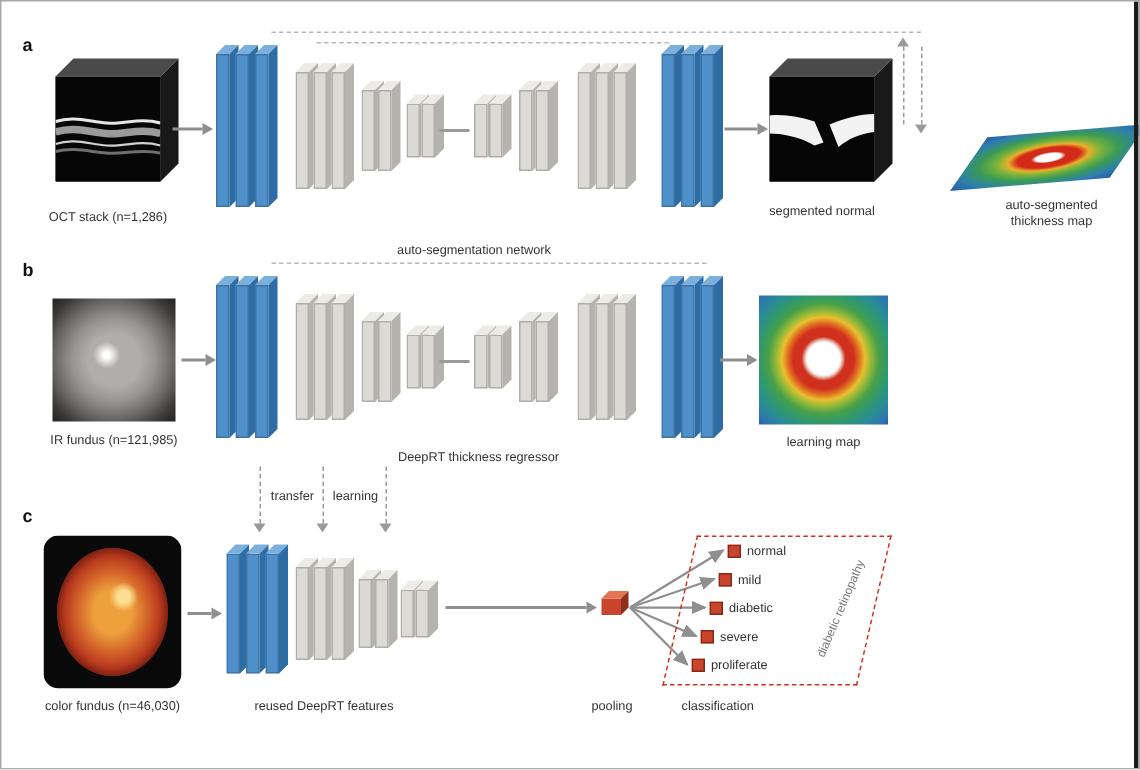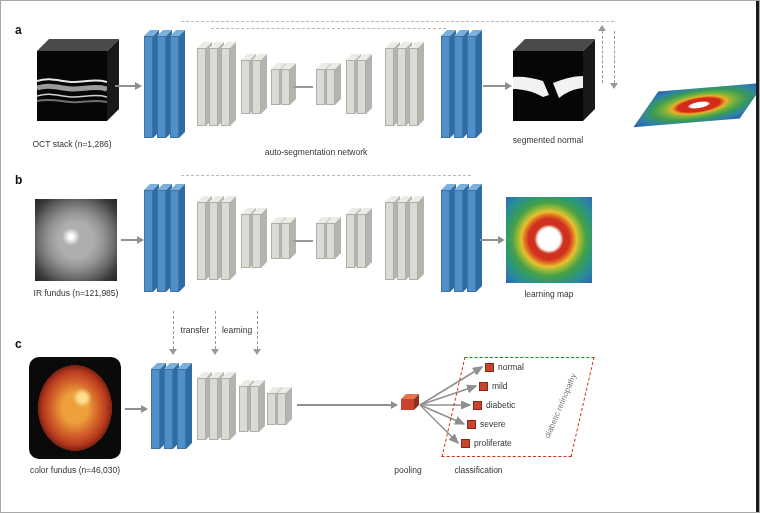--- a/index.html
+++ b/index.html
@@ -107,37 +107,38 @@
   <div class="slab gray" style="left:315px;top:68px;height:36px"></div>
   <div class="slab gray" style="left:325px;top:68px;height:36px"></div>
   <div class="slab gray" style="left:345px;top:59px;height:54px"></div>
   <div class="slab gray" style="left:356px;top:59px;height:54px"></div>
   <div class="slab gray" style="left:384px;top:47px;height:78px"></div>
   <div class="slab gray" style="left:396px;top:47px;height:78px"></div>
   <div class="slab gray" style="left:408px;top:47px;height:78px"></div>
   <div class="slab blue" style="left:440px;top:35px;height:102px"></div>
   <div class="slab blue" style="left:453px;top:35px;height:102px"></div>
   <div class="slab blue" style="left:466px;top:35px;height:102px"></div>
-  <div class="cap" style="left:230px;top:146px;width:170px">auto-segmentation network</div>
+  <div class="cap" style="left:230px;top:160px;width:170px">auto-segmentation network</div>
 
   <div class="arr" style="left:482px;top:84px;width:22px"></div>
 
   <div class="box3d" style="left:512px;top:50px">
     <svg viewBox="0 0 70 70">
       <rect width="70" height="70" fill="#060606"></rect>
       <path d="M0,26 C10,25 20,27 30,30 L36,44 L30,46 C20,40 8,38 0,38 Z" fill="#f2f2f2"></path>
       <path d="M40,32 C50,28 60,25 70,25 L70,37 C60,38 52,42 46,47 Z" fill="#f2f2f2"></path>
     </svg>
   </div>
   <div class="cap" style="left:497px;top:134px;width:100px">segmented normal</div>
 
   <div class="dashv up" style="left:601px;top:30px;height:52px"></div>
   <div class="dashv down" style="left:613px;top:30px;height:52px"></div>
 
   <div class="tmap-persp" style="left:648px;top:86px"></div>
+  <div class="cap" style="left:652px;top:130px;width:96px">auto-segmented thickness map</div>
 
   <div class="plabel" style="left:14px;top:172px">b</div>
 
   <div class="irimg" style="left:34px;top:198px"></div>
   <div class="cap" style="left:12px;top:287px;width:126px">IR fundus (n=121,985)</div>
 
   <div class="arr" style="left:120px;top:238px;width:16px"></div>
 
   <div class="dashh" style="left:180px;top:174px;width:290px"></div>
 
@@ -155,20 +156,21 @@
   <div class="slab gray" style="left:315px;top:222px;height:36px"></div>
   <div class="slab gray" style="left:325px;top:222px;height:36px"></div>
   <div class="slab gray" style="left:345px;top:213px;height:54px"></div>
   <div class="slab gray" style="left:356px;top:213px;height:54px"></div>
   <div class="slab gray" style="left:384px;top:201px;height:78px"></div>
   <div class="slab gray" style="left:396px;top:201px;height:78px"></div>
   <div class="slab gray" style="left:408px;top:201px;height:78px"></div>
   <div class="slab blue" style="left:440px;top:189px;height:102px"></div>
   <div class="slab blue" style="left:453px;top:189px;height:102px"></div>
   <div class="slab blue" style="left:466px;top:189px;height:102px"></div>
+  <div class="cap" style="left:228px;top:298px;width:180px">DeepRT thickness regressor</div>
 
   <div class="arr" style="left:479px;top:238px;width:18px"></div>
 
   <div class="tmap" style="left:505px;top:196px"></div>
   <div class="cap" style="left:505px;top:288px;width:86px">learning map</div>
 
   <div class="dashv down" style="left:172px;top:310px;height:38px"></div>
   <div class="dashv down" style="left:214px;top:310px;height:38px"></div>
   <div class="dashv down" style="left:256px;top:310px;height:38px"></div>
   <div class="cap" style="left:176px;top:324px;width:36px">transfer</div>
@@ -184,20 +186,21 @@
   <div class="slab blue" style="left:150px;top:368px;height:80px"></div>
   <div class="slab blue" style="left:163px;top:368px;height:80px"></div>
   <div class="slab blue" style="left:176px;top:368px;height:80px"></div>
   <div class="slab gray" style="left:196px;top:377px;height:62px"></div>
   <div class="slab gray" style="left:208px;top:377px;height:62px"></div>
   <div class="slab gray" style="left:220px;top:377px;height:62px"></div>
   <div class="slab gray" style="left:238px;top:385px;height:46px"></div>
   <div class="slab gray" style="left:249px;top:385px;height:46px"></div>
   <div class="slab gray" style="left:266px;top:392px;height:32px"></div>
   <div class="slab gray" style="left:276px;top:392px;height:32px"></div>
+  <div class="cap" style="left:140px;top:464px;width:150px">reused DeepRT features</div>
 
   <div class="arr" style="left:296px;top:403px;width:94px"></div>
 
   <div class="pool" style="left:400px;top:398px"></div>
   <div class="cap" style="left:378px;top:464px;width:58px">pooling</div>
 
   <svg style="position:absolute;left:416px;top:354px" width="70" height="96">
     <defs>
       <marker id="ah" markerWidth="7" markerHeight="7" refX="6" refY="3" orient="auto">
         <path d="M0,0 L7,3 L0,6 Z" fill="#8f8f8f"></path>

